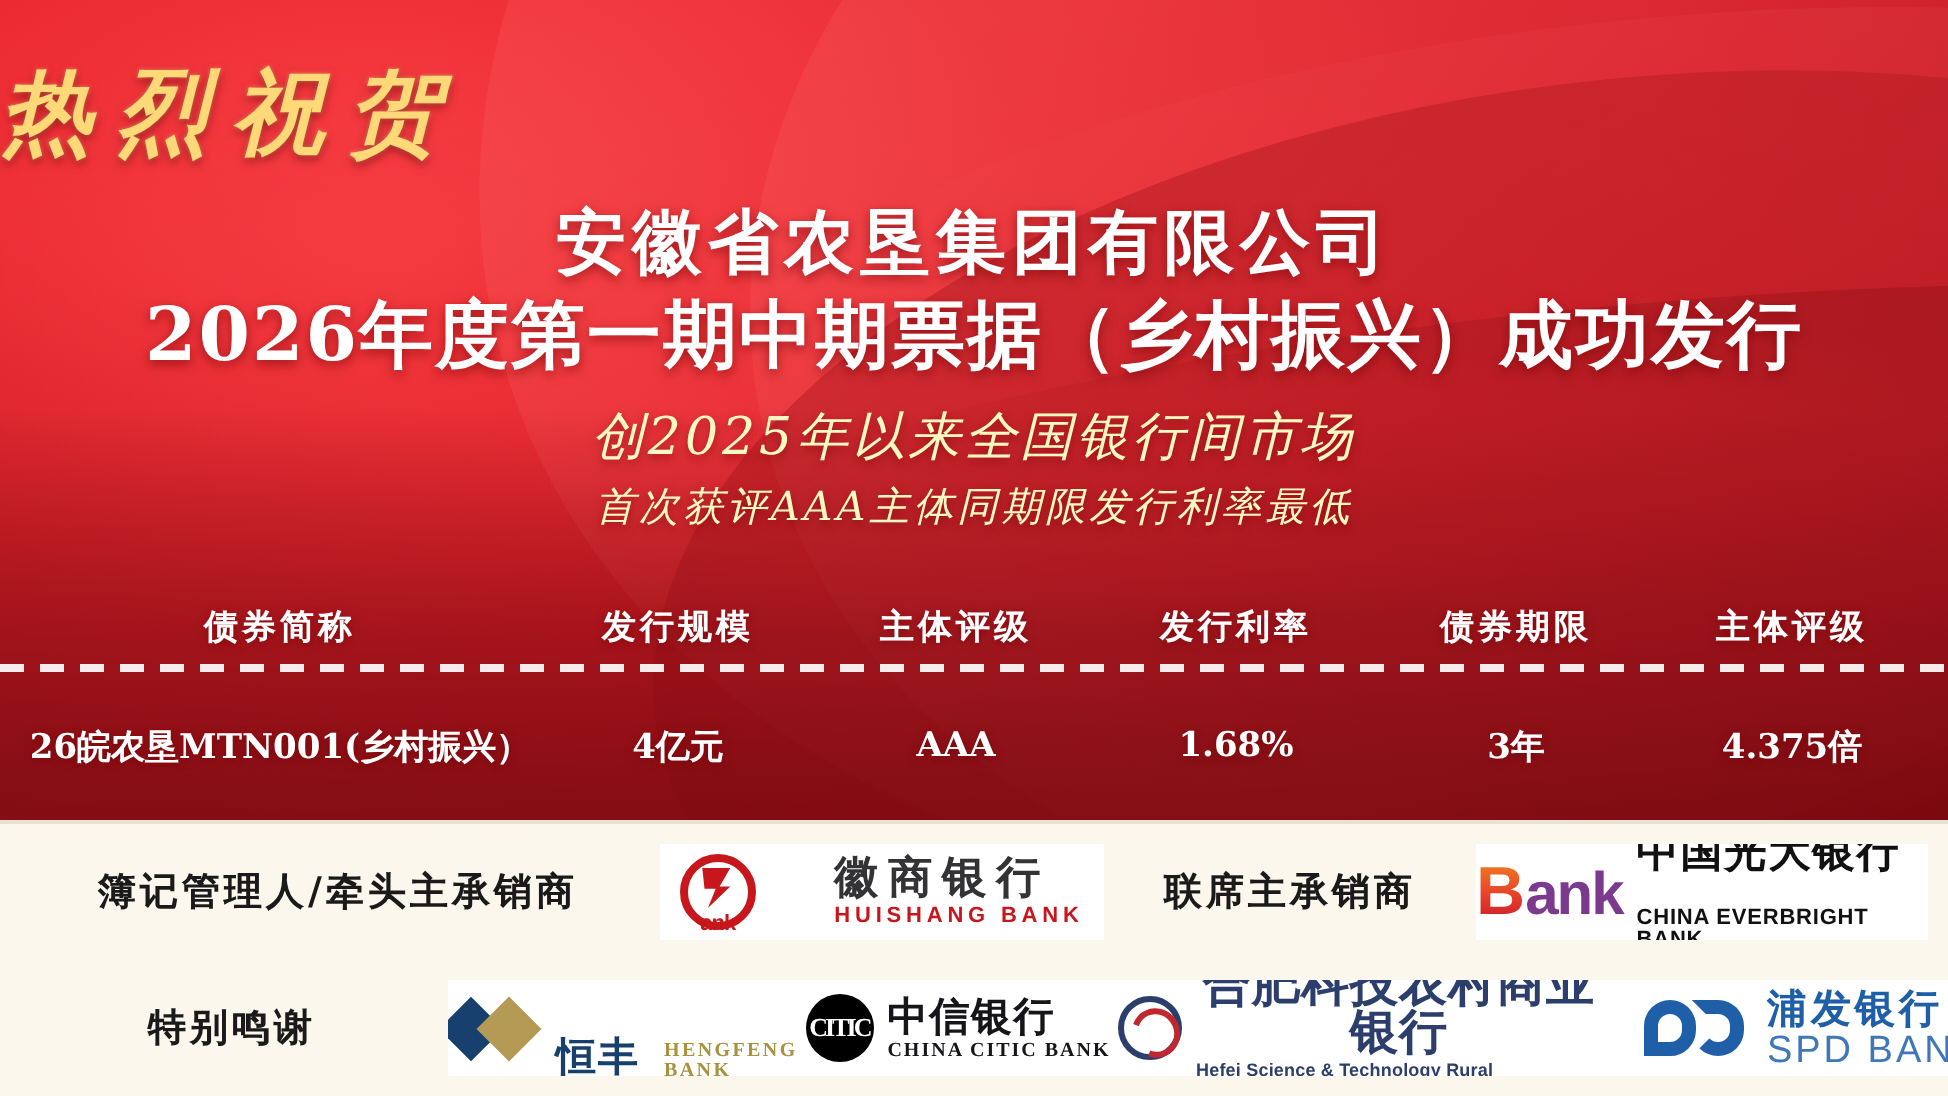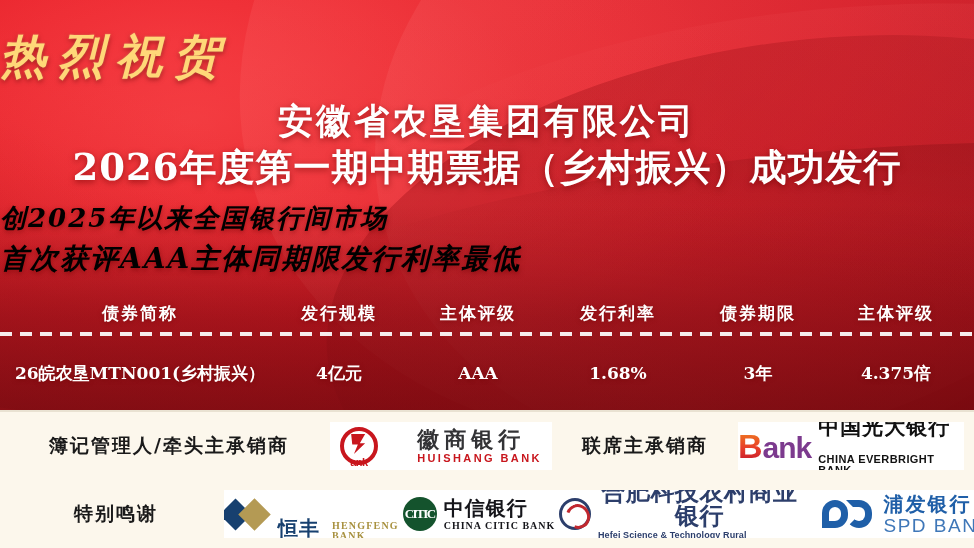--- a/index.html
+++ b/index.html
@@ -114,30 +114,30 @@
     font-family: "DejaVu Serif", "Liberation Serif", serif;
     text-shadow: 0 2px 6px rgba(110,0,0,.6);
     white-space: nowrap;
   }
   .title-1 { top: 98px;  font-size: 35px; letter-spacing: 3px; }
   .title-2 { top: 143px; font-size: 37px; letter-spacing: 1px; }
 
   .sub-line {
     position: absolute;
     left: 0; right: 0;
-    text-align: left;
-    color: #000000;
-    font-weight: bold;
+    text-align: center;
+    color: #fef9c3;
+    font-weight: normal;
     font-style: italic;
     font-family: "DejaVu Serif", "Liberation Serif", serif;
     text-shadow: 0 2px 5px rgba(110,0,0,.55);
     white-space: nowrap;
   }
   .sub-1 { top: 201px; font-size: 26px; letter-spacing: 2px; }
-  .sub-2 { top: 240px; font-size: 28px; letter-spacing: 2px; }
+  .sub-2 { top: 240px; font-size: 20px; letter-spacing: 2px; }
 
   
   .table-wrap {
     position: absolute;
     left: 10px; right: 10px;
     top: 296px;
     height: 100px;
   }
   .trow {
     display: flex;
@@ -292,21 +292,21 @@
   .hf-en {
     font-family: "Liberation Serif", serif;
     font-size: 10px; font-weight: bold; color: #a8913f;
     letter-spacing: 1.2px; margin-top: 3px;
   }
 
   
   .lg-citic { flex: 0 0 160px; gap: 7px; }
   .ct-mark {
     width: 34px; height: 34px; flex: 0 0 34px;
-    border-radius: 50%; background: #14532d;
+    border-radius: 50%; background: #000000;
     display: flex; align-items: center; justify-content: center;
   }
   .ct-glyph {
     font-family: "Liberation Serif", serif;
     font-size: 13px; font-weight: bold; color: #fff;
     letter-spacing: -1.5px;
   }
   .ct-text { display: flex; flex-direction: column; line-height: 1; justify-content: flex-end; }
   .ct-cn {
     font-family: "DejaVu Serif", serif;

